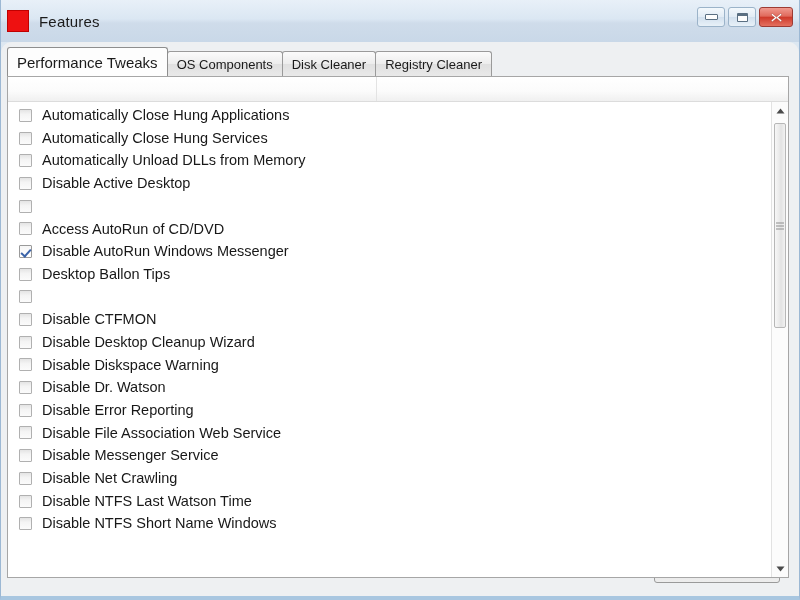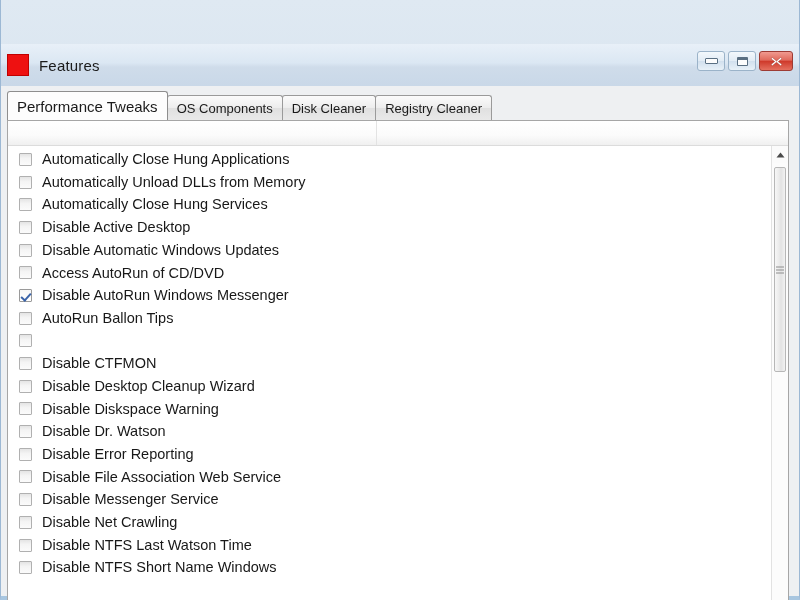--- a/index.html
+++ b/index.html
@@ -30,21 +30,20 @@
   
   #titlebar {
     position: relative;
     height: 42px;
     flex: 0 0 42px;
     background: linear-gradient(to bottom, #e8f0f8 0%, #dbe7f3 45%, #cfdcea 55%, #c9d8e8 100%);
     display: flex;
     align-items: center;
     padding-left: 6px;
     box-sizing: border-box;
-    margin-top: 44px;
   }
   #app-icon {
     width: 20px; height: 20px;
     background: #ee1111;
     border: 1px solid #c00000;
     flex: 0 0 20px;
     margin-right: 10px;
   }
   #title-text {
     font-size: 15px;
@@ -92,20 +91,21 @@
   #btn-close svg { display:block; }
 
   
   #client {
     flex: 1 1 auto;
     background: #eef0f2;
     position: relative;
     display: flex;
     flex-direction: column;
     padding: 0;
+    border-radius: 11px;
   }
 
   
   #tabstrip {
     position: relative;
     height: 29px;
     flex: 0 0 29px;
     margin: 5px 0 0 6px;
     display: flex;
     align-items: flex-end;
@@ -346,45 +346,44 @@
 
       <div id="listbody">
 
         <div id="itemlist">
             <div class="item">
               <span class="cb"></span>
               <span class="item-label">Automatically Close Hung Applications</span>
             </div>
             <div class="item">
               <span class="cb"></span>
+              <span class="item-label">Automatically Close Hung Services</span>
+            </div>
+            <div class="item">
+              <span class="cb"></span>
               <span class="item-label">Automatically Unload DLLs from Memory</span>
             </div>
             <div class="item">
               <span class="cb"></span>
-              <span class="item-label">Automatically Close Hung Services</span>
-            </div>
-            <div class="item">
-              <span class="cb"></span>
               <span class="item-label">Disable Active Desktop</span>
             </div>
             <div class="item">
               <span class="cb"></span>
-              <span class="item-label">Disable Automatic Windows Updates</span>
             </div>
             <div class="item">
               <span class="cb"></span>
               <span class="item-label">Access AutoRun of CD/DVD</span>
             </div>
             <div class="item">
               <span class="cb checked"></span>
               <span class="item-label">Disable AutoRun Windows Messenger</span>
             </div>
             <div class="item">
               <span class="cb"></span>
-              <span class="item-label">AutoRun Ballon Tips</span>
+              <span class="item-label">Desktop Ballon Tips</span>
             </div>
             <div class="item">
               <span class="cb"></span>
             </div>
             <div class="item">
               <span class="cb"></span>
               <span class="item-label">Disable CTFMON</span>
             </div>
             <div class="item">
               <span class="cb"></span>

